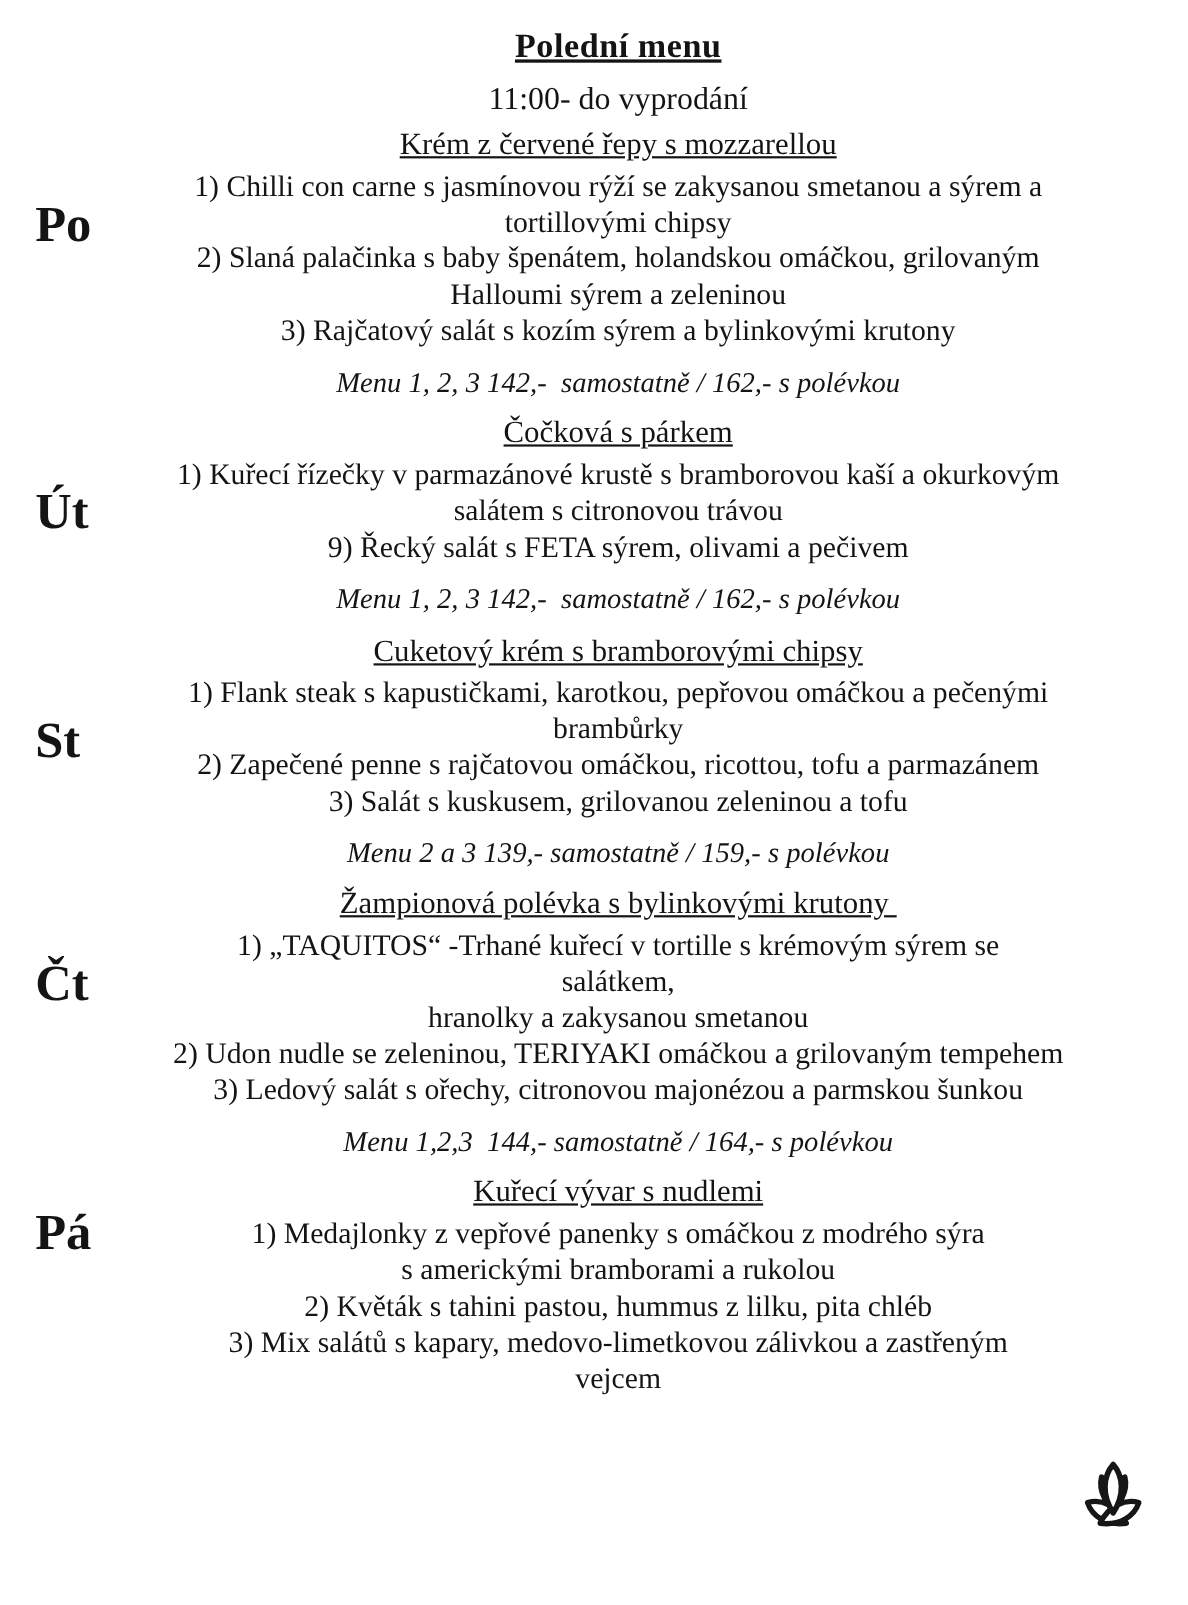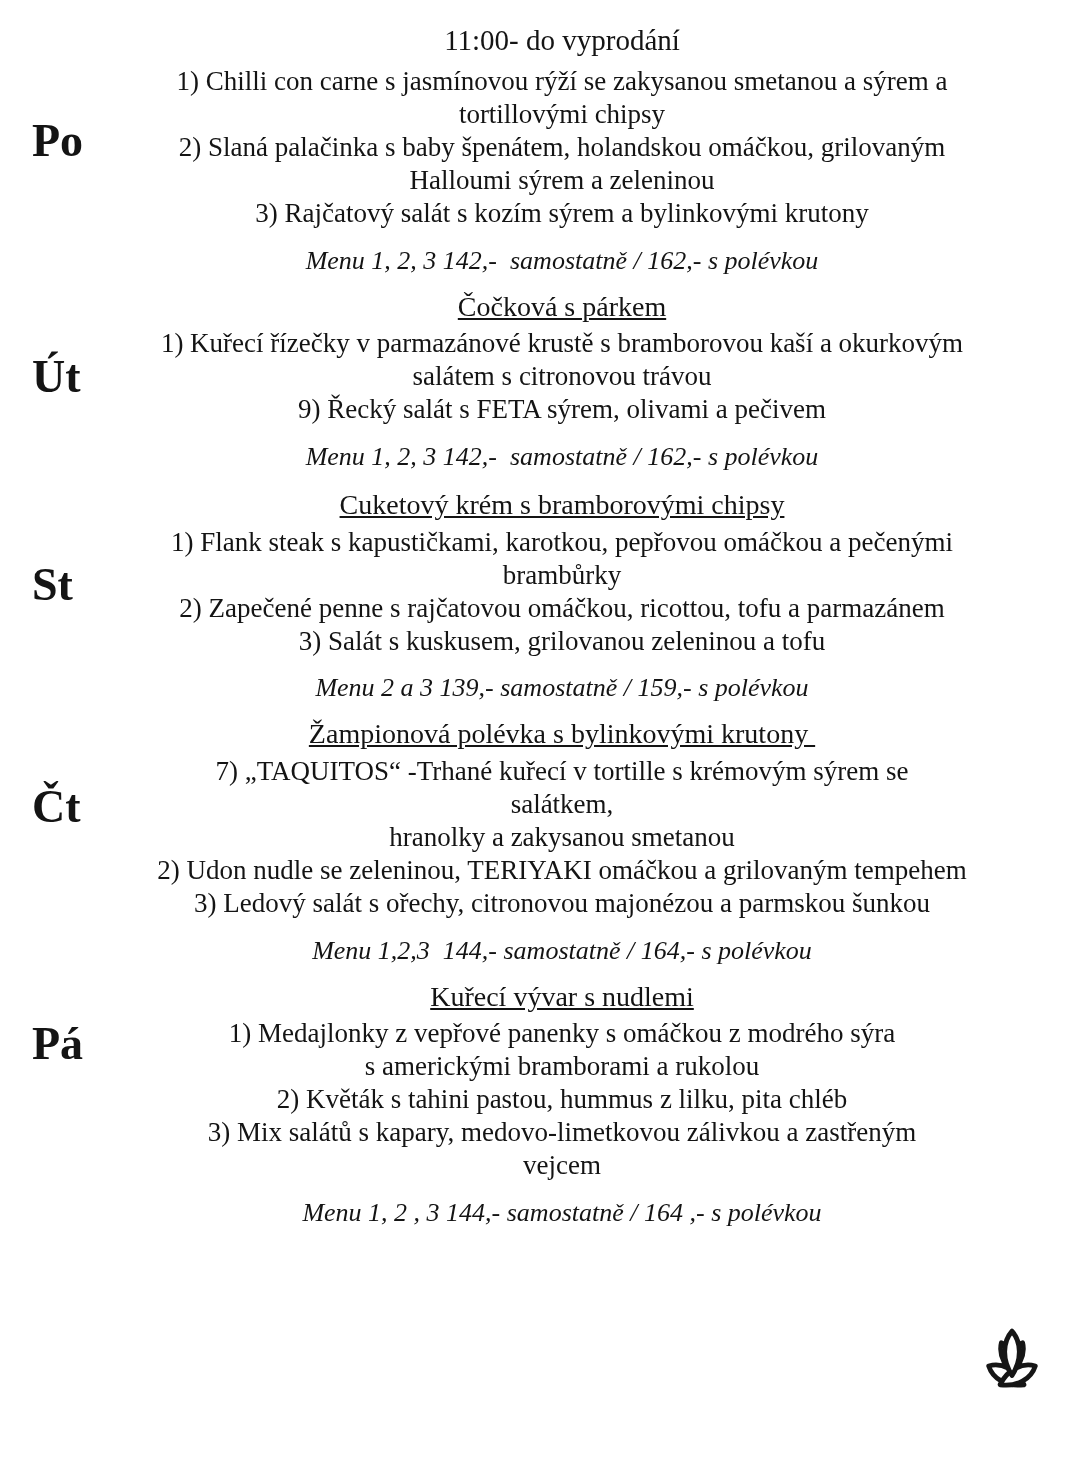--- a/index.html
+++ b/index.html
@@ -78,24 +78,26 @@
     width: 60px;
     height: 82px;
   }
   .logo svg { width: 100%; height: 100%; display: block; }
 </style>
 </head>
 <body>
 
 <div class="page">
 
+  <h1 class="menu-title">Polední menu</h1>
   <div class="menu-subtitle">11:00- do vyprodání</div>
 
   <section class="day day-po">
     <div class="day-label">Po</div>
+    <div class="soup">Krém z červené řepy s mozzarellou</div>
     <div class="item">1) Chilli con carne s jasmínovou rýží se zakysanou smetanou a sýrem a
 tortillovými chipsy</div>
     <div class="item">2) Slaná palačinka s baby špenátem, holandskou omáčkou, grilovaným
 Halloumi sýrem a zeleninou</div>
     <div class="item">3) Rajčatový salát s kozím sýrem a bylinkovými krutony</div>
     <div class="price">Menu 1, 2, 3 142,-&nbsp; samostatně / 162,- s polévkou</div>
   </section>
 
   <section class="day day-ut">
     <div class="day-label">Út</div>
@@ -112,37 +114,36 @@
     <div class="item">1) Flank steak s kapustičkami, karotkou, pepřovou omáčkou a pečenými
 brambůrky</div>
     <div class="item">2) Zapečené penne s rajčatovou omáčkou, ricottou, tofu a parmazánem</div>
     <div class="item">3) Salát s kuskusem, grilovanou zeleninou a tofu</div>
     <div class="price">Menu 2 a 3 139,- samostatně / 159,- s polévkou</div>
   </section>
 
   <section class="day day-ct">
     <div class="day-label">Čt</div>
     <div class="soup">Žampionová polévka s bylinkovými krutony&nbsp;</div>
-    <div class="item">7) „TAQUITOS“ -Trhané kuřecí v tortille s krémovým sýrem se
+    <div class="item">1) „TAQUITOS“ -Trhané kuřecí v tortille s krémovým sýrem se
 salátkem,
 hranolky a zakysanou smetanou</div>
     <div class="item">2) Udon nudle se zeleninou, TERIYAKI omáčkou a grilovaným tempehem</div>
     <div class="item">3) Ledový salát s ořechy, citronovou majonézou a parmskou šunkou</div>
     <div class="price">Menu 1,2,3&nbsp; 144,- samostatně / 164,- s polévkou</div>
   </section>
 
   <section class="day day-pa">
     <div class="day-label">Pá</div>
     <div class="soup">Kuřecí vývar s nudlemi</div>
     <div class="item">1) Medajlonky z vepřové panenky s omáčkou z modrého sýra
 s americkými bramborami a rukolou</div>
     <div class="item">2) Květák s tahini pastou, hummus z lilku, pita chléb</div>
     <div class="item">3) Mix salátů s kapary, medovo-limetkovou zálivkou a zastřeným
 vejcem</div>
-    <div class="price">Menu 1, 2 , 3 144,- samostatně / 164 ,- s polévkou</div>
   </section>
 
   <div class="logo">
     <svg viewBox="0 0 90 120" xmlns="http://www.w3.org/2000/svg">
       <g fill="#ffffff" stroke="#161616" stroke-width="7" stroke-linejoin="round">
 
         <path transform="translate(29,25) rotate(-29)" d="M0 0 C 13 14, 15 38, 0 60 C -15 38, -13 14, 0 0 Z"></path>
 
         <path transform="translate(61,25) rotate(29)" d="M0 0 C 13 14, 15 38, 0 60 C -15 38, -13 14, 0 0 Z"></path>
 

